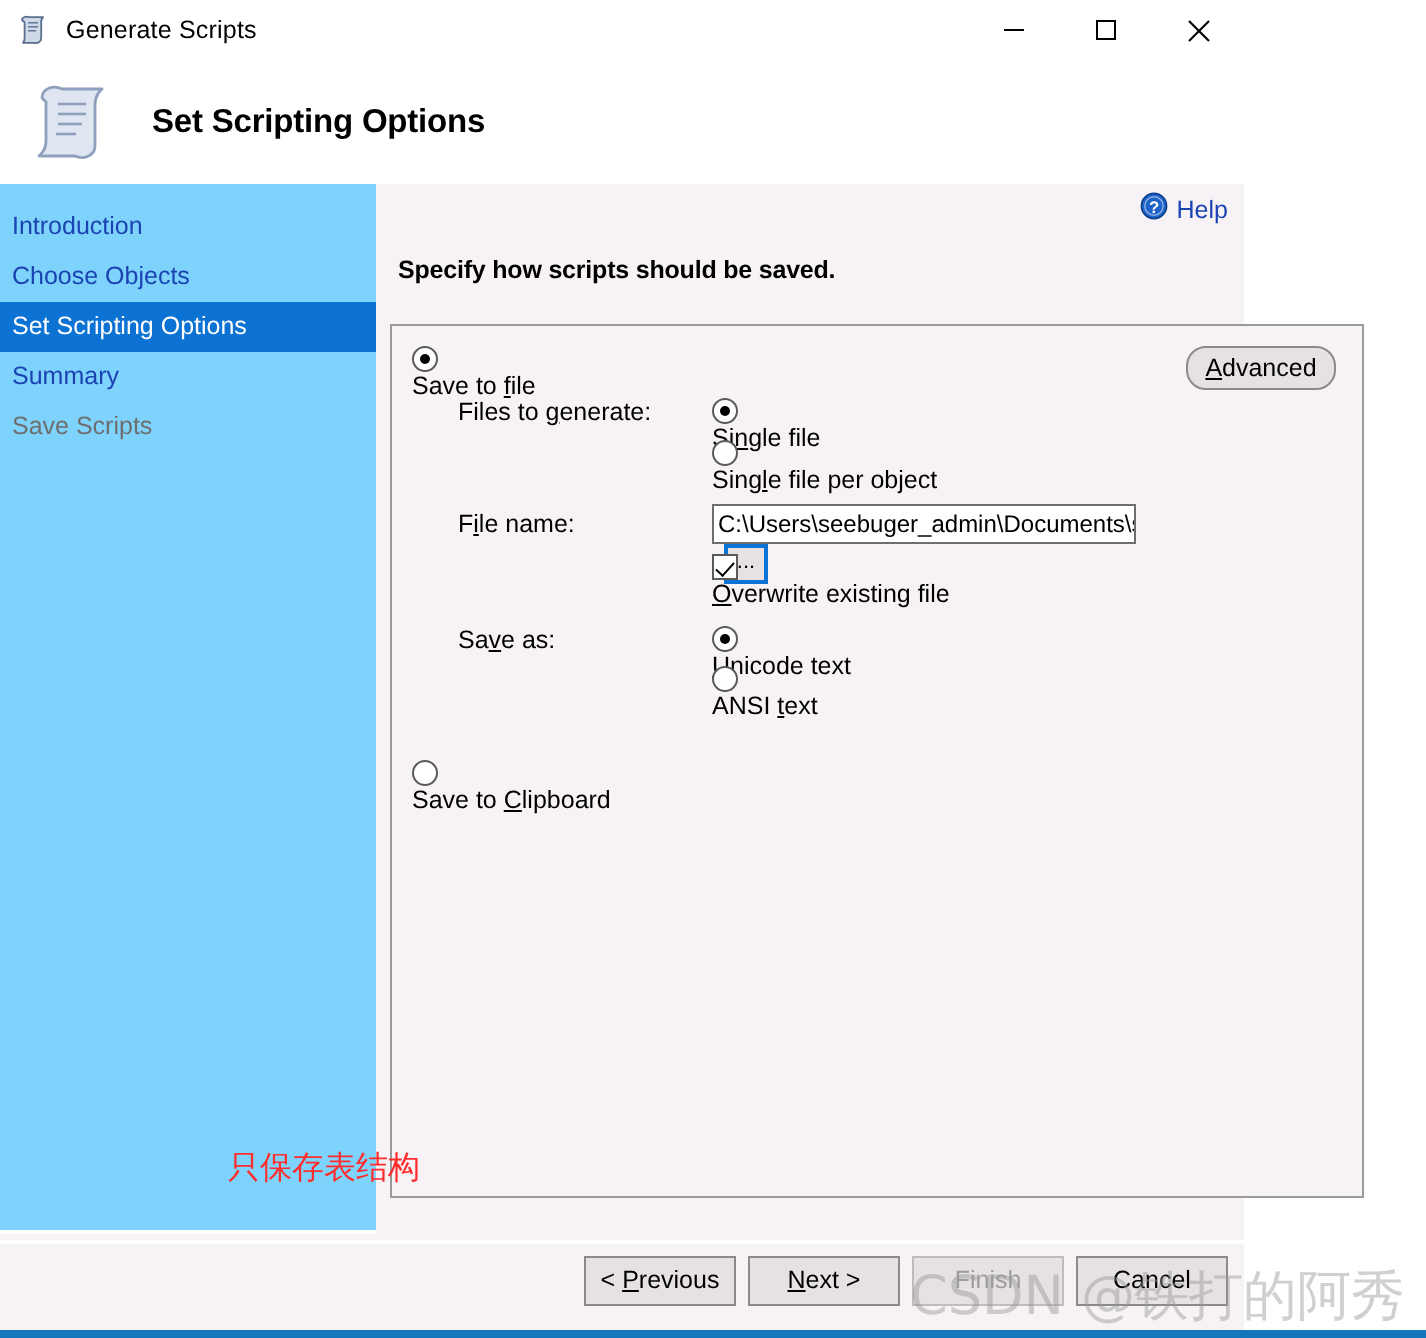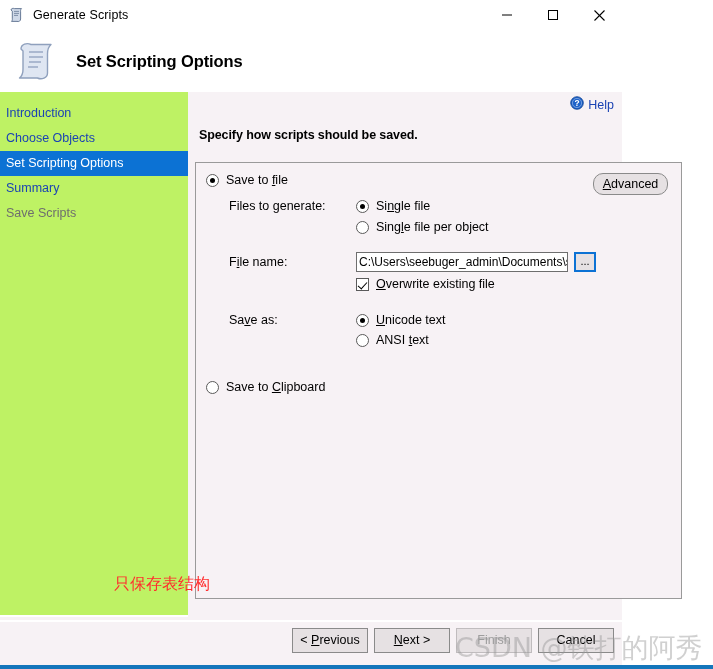--- a/index.html
+++ b/index.html
@@ -86,21 +86,21 @@
   .body-area {
     flex: 1 1 auto;
     display: flex;
     min-height: 0;
     background: #f7f2f5;
     position: relative;
   }
   .sidebar {
     width: 188px;
     flex: 0 0 188px;
-    background: #bef264;
+    background: #7dd3fc;
     padding-top: 9px;
     position: relative;
     height: 525px;
     border-bottom: 2px solid #ffffff;
     box-sizing: border-box;
   }
   .sidebar-item {
     height: 25px;
     line-height: 25px;
     padding-left: 6px;
@@ -161,22 +161,23 @@
     width: 487px;
     height: 437px;
     border: 1px solid #9a9a9a;
     background: #f7f2f5;
     box-sizing: border-box;
   }
 
   .row {
     position: absolute;
     display: flex;
-    align-items: flex-end;
+    align-items: flex-start;
     white-space: nowrap;
+    flex-direction: column;
   }
   .lbl {
     font-size: 12.5px;
     color: #000;
   }
 
   
   .radio {
     width: 13px; height: 13px;
     border-radius: 50%;

